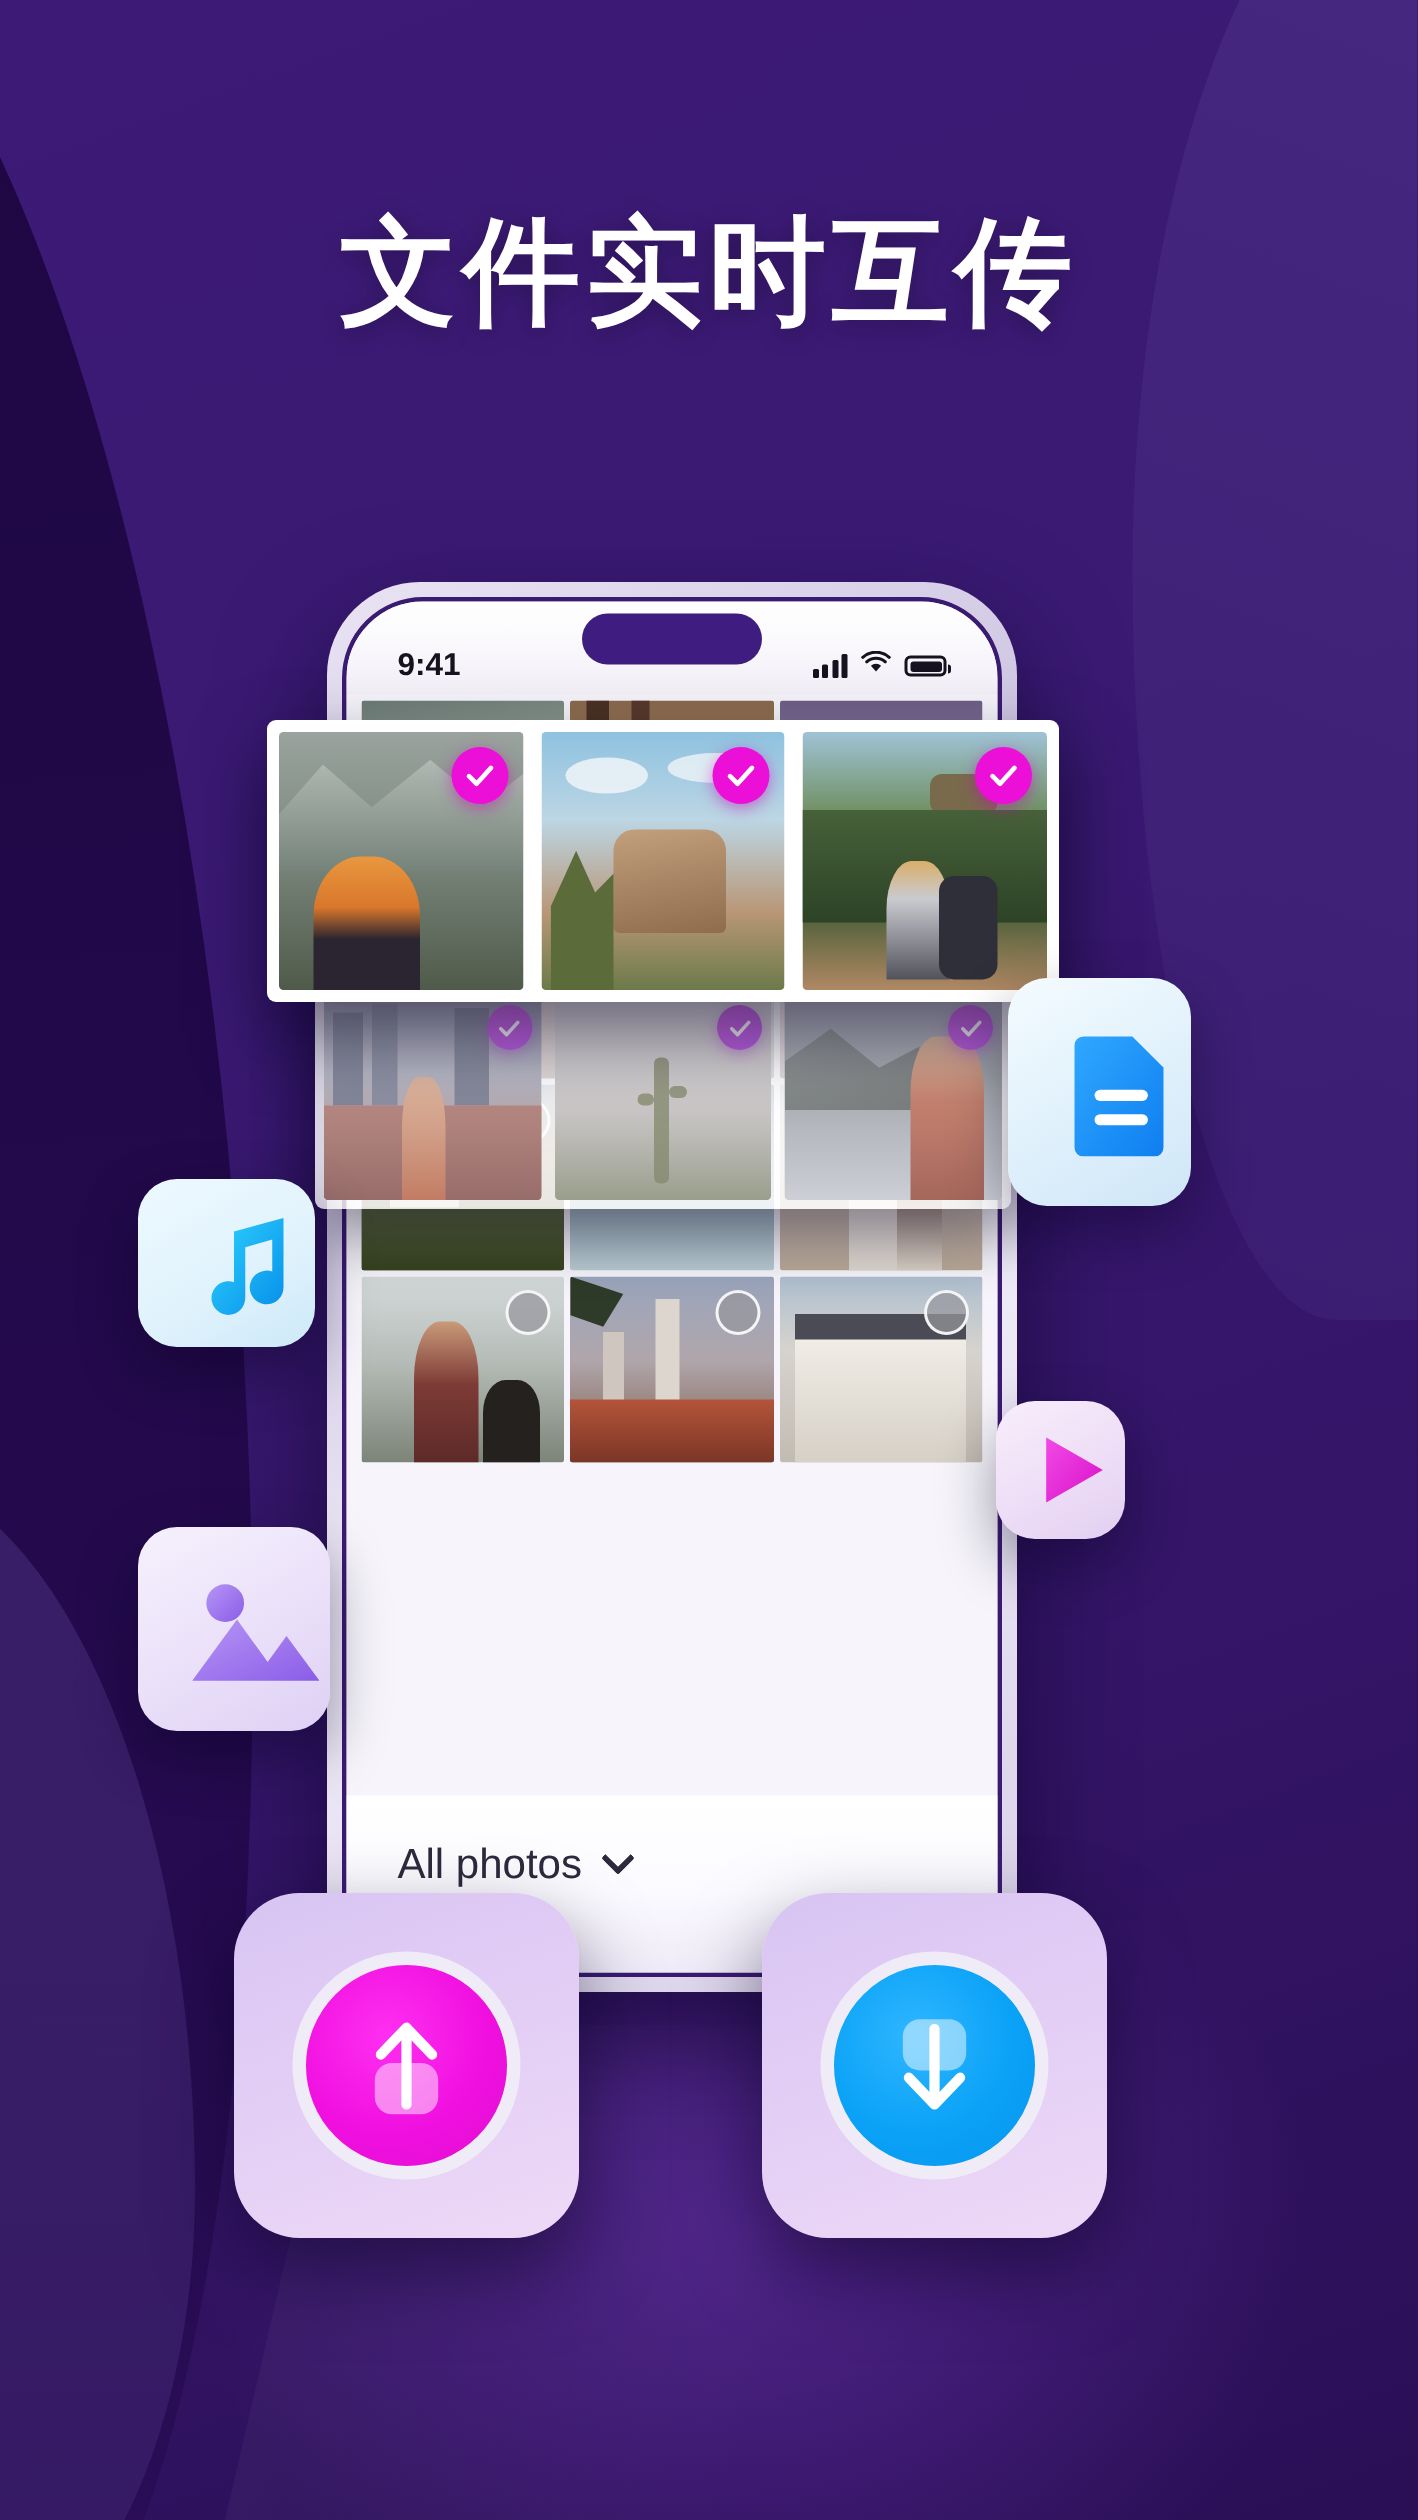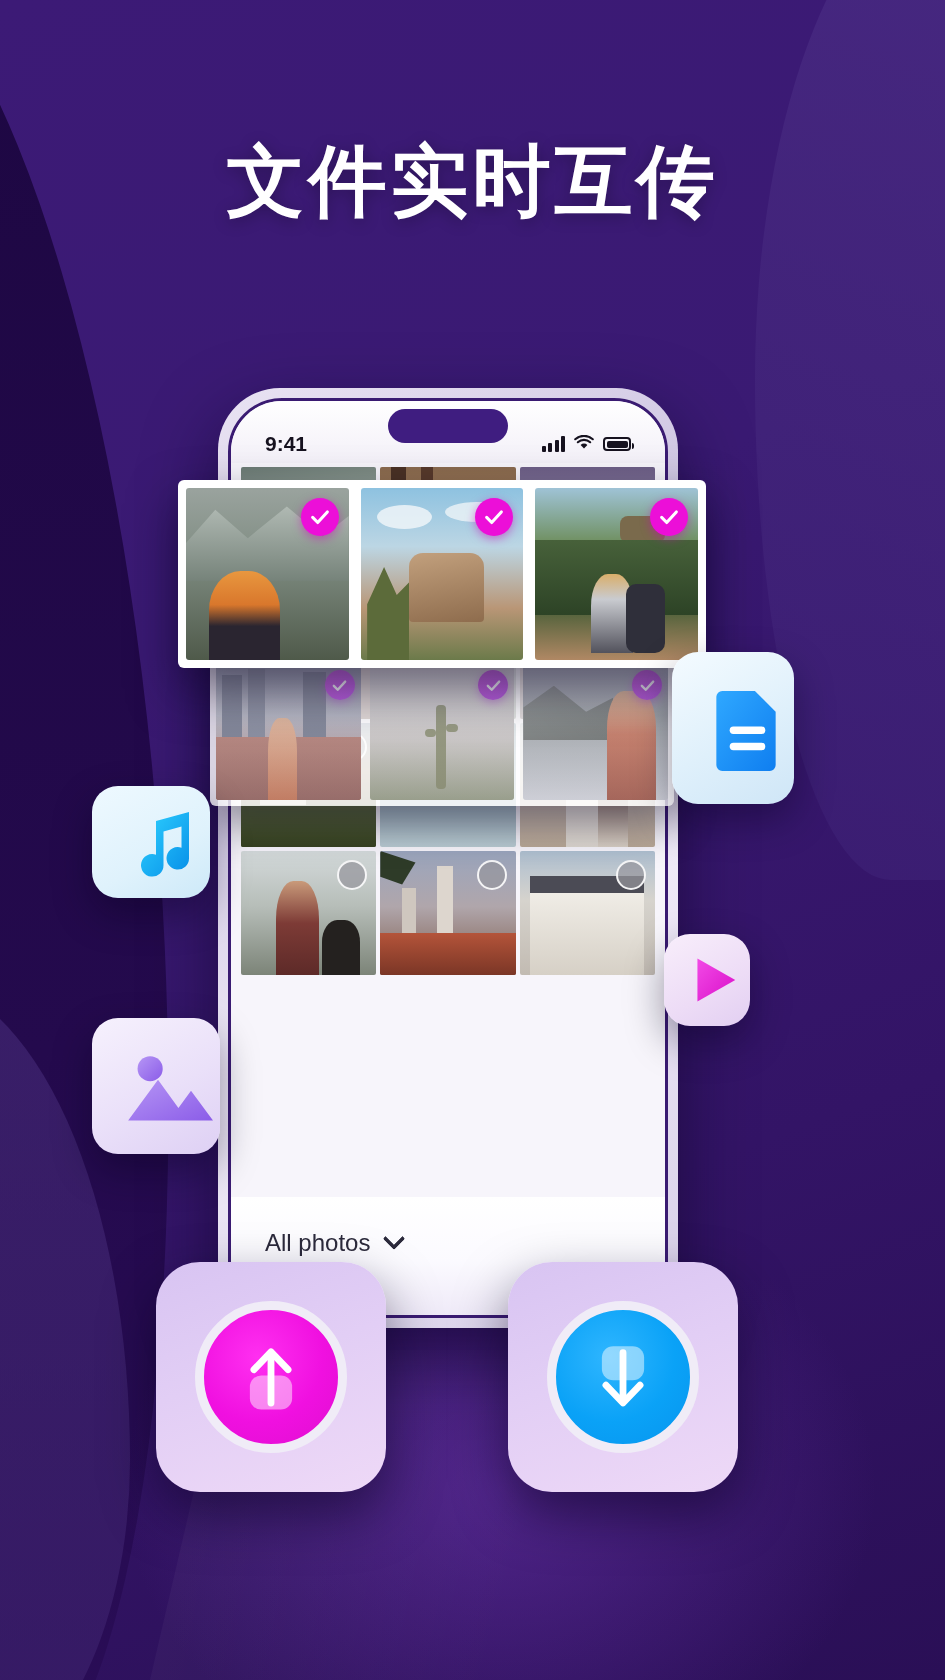--- a/index.html
+++ b/index.html
@@ -113,21 +113,21 @@
 
   
   .bottombar {
     position:absolute; left:0; right:0; bottom:0; height:118px;
     background:linear-gradient(180deg,#ffffff 0%,#fbfaff 55%,#efeaf8 100%);
     display:flex; align-items:center; justify-content:space-between;
     padding:0 34px 26px 34px;
     border-radius:0 0 52px 52px;
   }
   .allphotos { display:flex; align-items:center; gap:16px; }
-  .allphotos-label { font-size:24px; color:#2c2a3c; }
+  .allphotos-label { font-size:28px; color:#2c2a3c; }
   .chev { width:16px; height:16px; border-right:4px solid #2c2a3c; border-bottom:4px solid #2c2a3c;
           transform:rotate(45deg) translate(-3px,-3px); border-radius:2px; }
   .play-btn {
     background:linear-gradient(100deg,#8c16e0 0%,#7a0fd6 100%);
     color:#fff; font-size:23px; font-weight:700;
     padding:14px 40px; border-radius:30px; border:none;
     box-shadow:0 5px 16px rgba(110,20,200,.42);
   }
 
   

